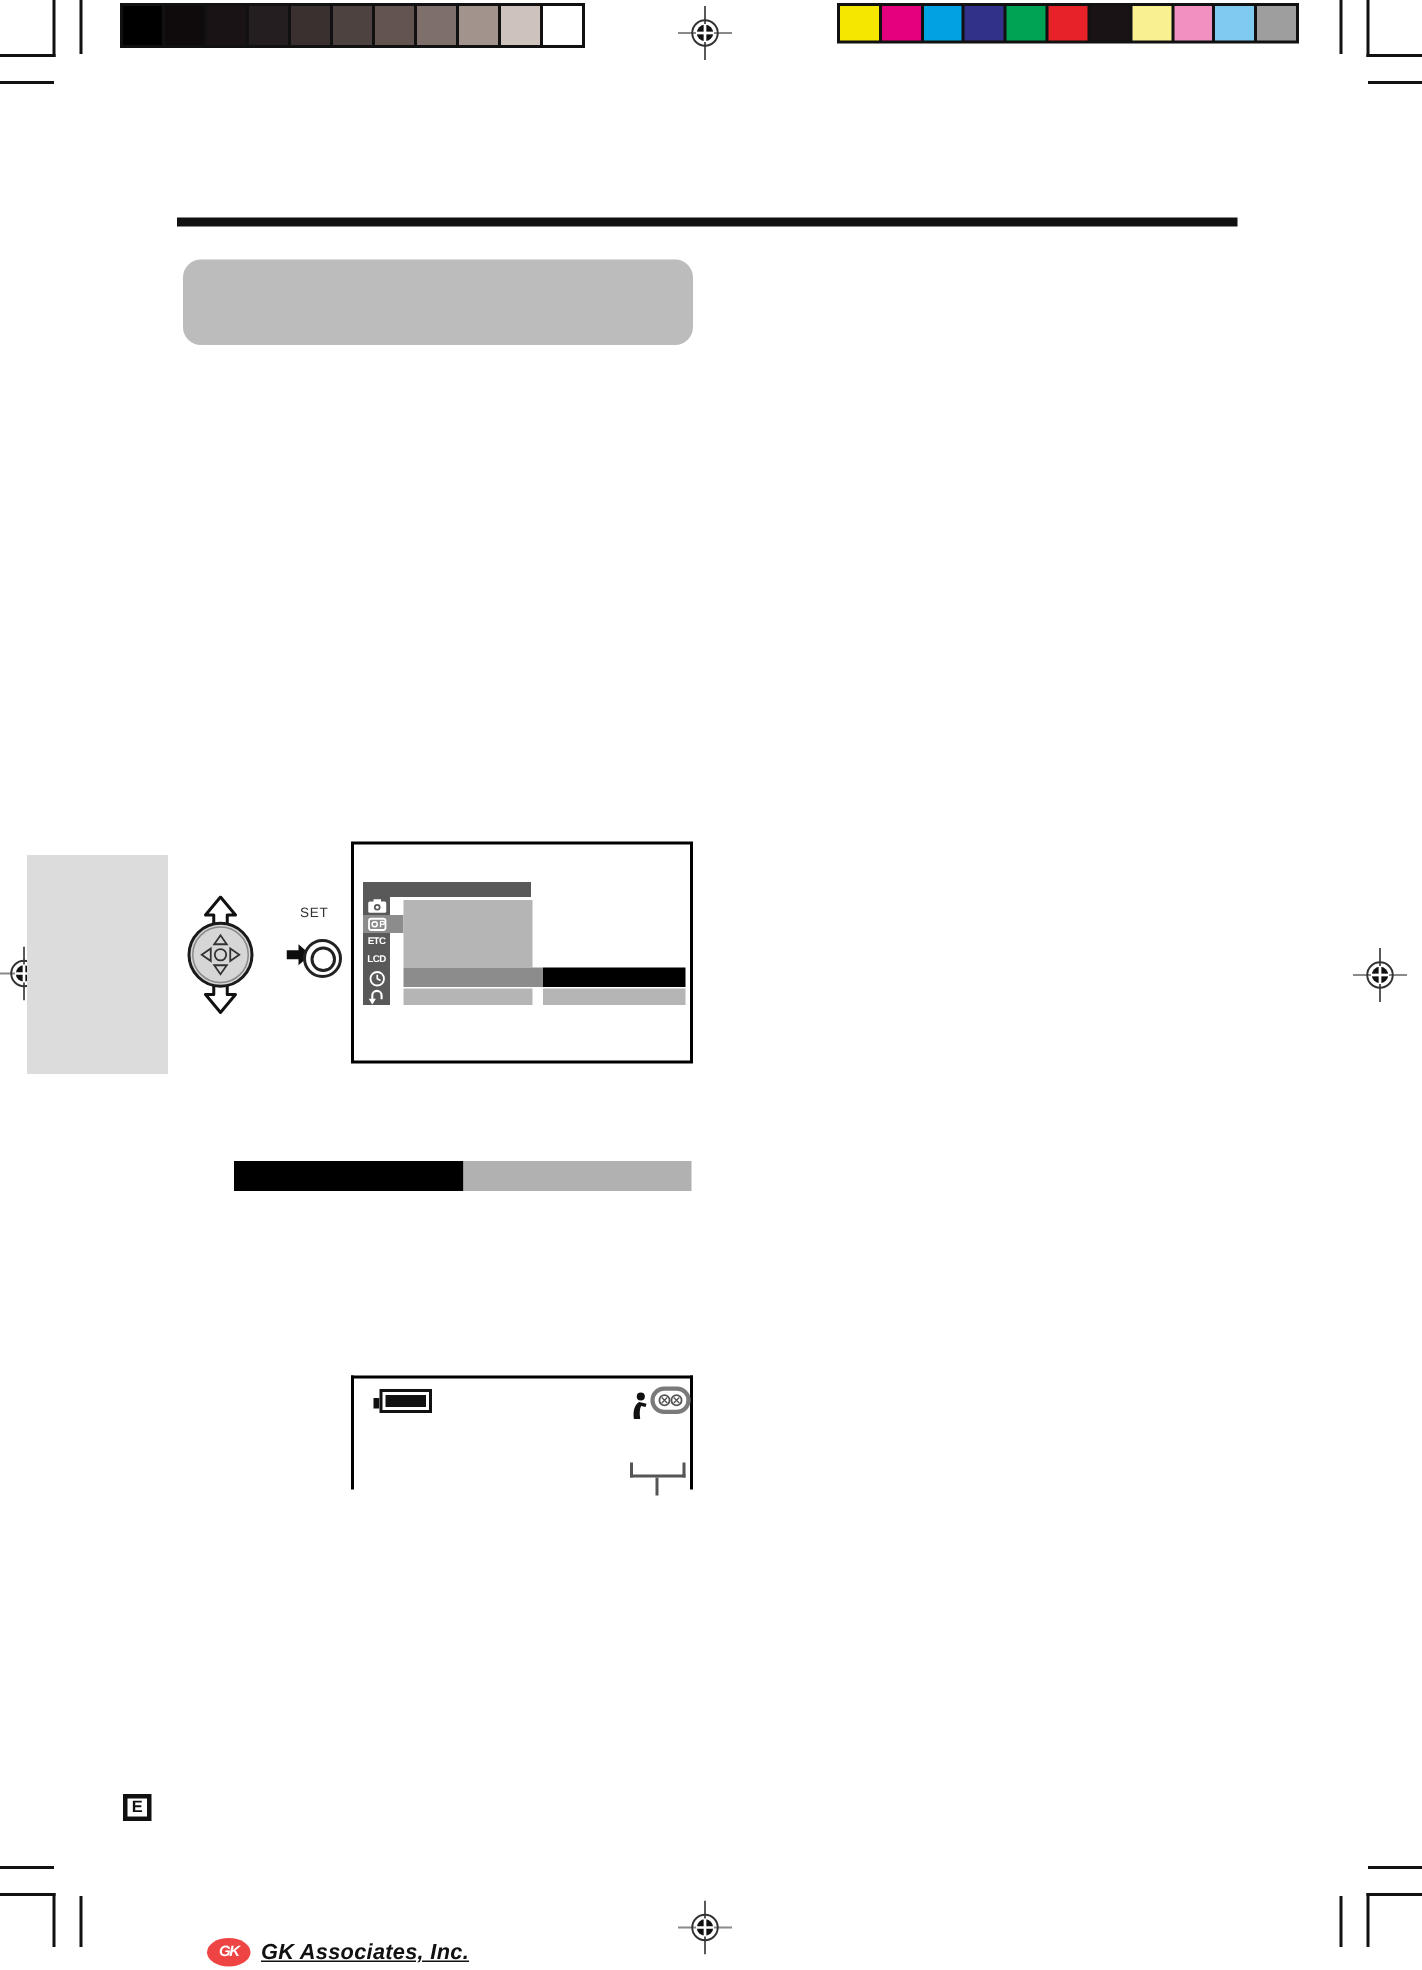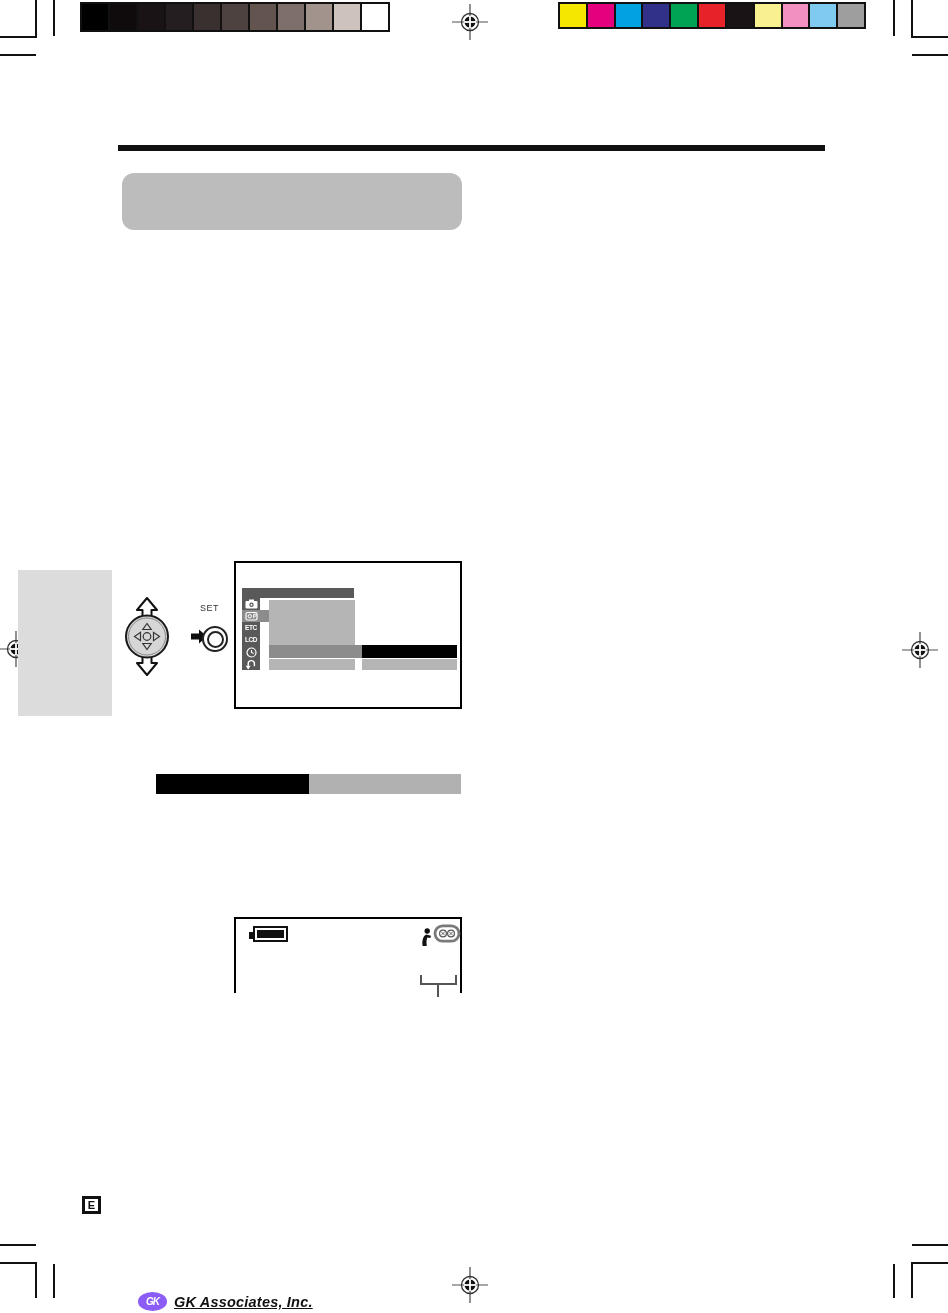--- a/index.html
+++ b/index.html
@@ -25,21 +25,21 @@
   
   .batt-body{position:absolute;border:2px solid #111;padding:2px;box-sizing:border-box;background:#fff;}
   .batt-fill{width:100%;height:100%;background:#111;}
   .batt-nub{position:absolute;background:#111;}
   
   .bracket{position:absolute;border-left:2px solid #555;border-right:2px solid #555;border-bottom:2px solid #555;box-sizing:border-box;}
   
   .e-badge{position:absolute;border:3px solid #111;background:#fff;width:13px;height:12px;
            display:flex;align-items:center;justify-content:center;font-weight:bold;font-size:11px;color:#111;}
   
-  .logo-oval{position:absolute;background:#8b5cf6;border-radius:50%;display:flex;align-items:center;justify-content:center;
+  .logo-oval{position:absolute;background:#ef4444;border-radius:50%;display:flex;align-items:center;justify-content:center;
              color:#fff;font-weight:bold;font-style:italic;font-size:10px;letter-spacing:-1px;}
   .company{position:absolute;font-weight:bold;font-style:italic;font-size:14.5px;color:#111;letter-spacing:0.2px;}
 </style>
 </head>
 <body>
 
 <div class="page">
 
   <div>
     <div class="cropline" style="left:35px;top:0;width:2px;height:38px;"></div>

